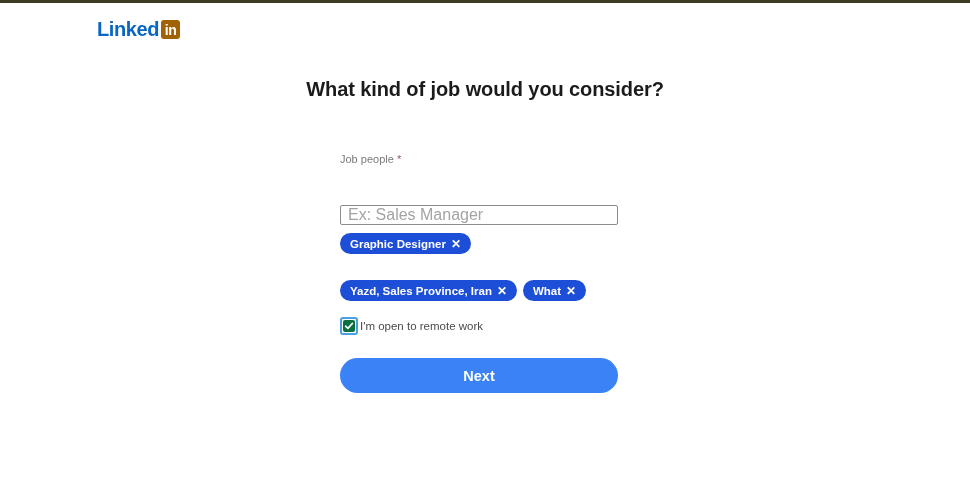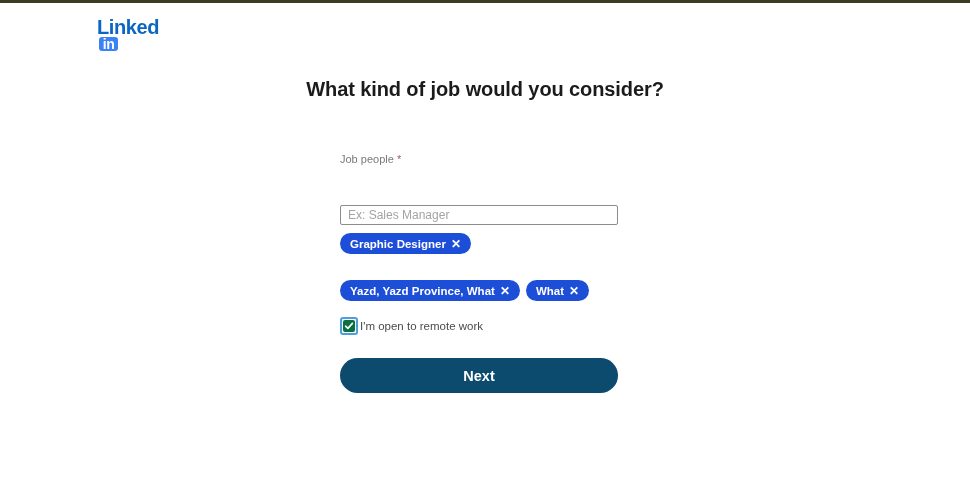--- a/index.html
+++ b/index.html
@@ -30,35 +30,34 @@
     height: 497px;
     background: #ffffff;
   }
 
   
   .brand {
     position: absolute;
     left: 97px;
     top: 14px;
     display: flex;
-    align-items: flex-start;
+    align-items: flex-end;
     height: 22px;
-    flex-direction: column;
   }
   .brand-word {
     font-size: 20px;
     font-weight: bold;
     color: #0a66c2;
     letter-spacing: -0.4px;
     line-height: 1;
   }
   .brand-box {
     width: 19px;
     height: 19px;
-    background: #3b82f6;
+    background: #a16207;
     border-radius: 3px;
     margin-left: 2px;
     display: flex;
     align-items: center;
     justify-content: center;
   }
   .brand-box span {
     color: #ffffff;
     font-size: 14px;
     font-weight: bold;
@@ -106,21 +105,21 @@
     color: #9a5b5b;
   }
   .text-input {
     width: 278px;
     height: 20px;
     box-sizing: border-box;
     border: 1px solid #8c8c8c;
     border-radius: 2px;
     background: #ffffff;
     font-family: "Liberation Sans", sans-serif;
-    font-size: 12px;
+    font-size: 16px;
     color: #333333;
     padding: 0 7px;
     outline: none;
     display: block;
     margin-top: 39px;
   }
   .text-input::placeholder {
     color: #a3a3a3;
   }
 
@@ -185,21 +184,21 @@
     font-size: 11.5px;
     color: #4b4b4b;
   }
 
   .next-button {
     margin-top: 23px;
     width: 278px;
     height: 35px;
     border: none;
     border-radius: 18px;
-    background: #0c4a6e;
+    background: #3b82f6;
     color: #ffffff;
     font-family: "Liberation Sans", sans-serif;
     font-size: 14.5px;
     font-weight: bold;
     cursor: pointer;
     display: block;
   }
 </style>
 </head>
 <body>
@@ -230,21 +229,21 @@
         <span>Graphic Designer</span>
         <span class="pill-x">✕</span>
       </button>
     </div>
 
     <div class="gap-a"></div>
 
 
     <div class="pill-row">
       <button class="pill">
-        <span>Yazd, Yazd Province, What</span>
+        <span>Yazd, Sales Province, Iran</span>
         <span class="pill-x">✕</span>
       </button>
       <button class="pill">
         <span>What</span>
         <span class="pill-x">✕</span>
       </button>
     </div>
 
     <div class="remote-row">
       <span class="cb-wrap">

